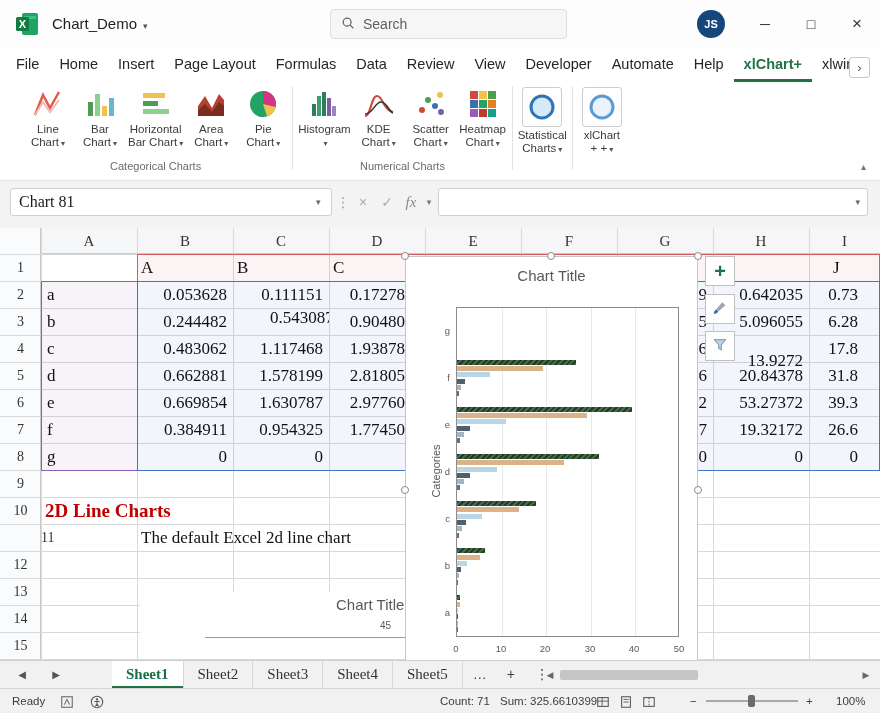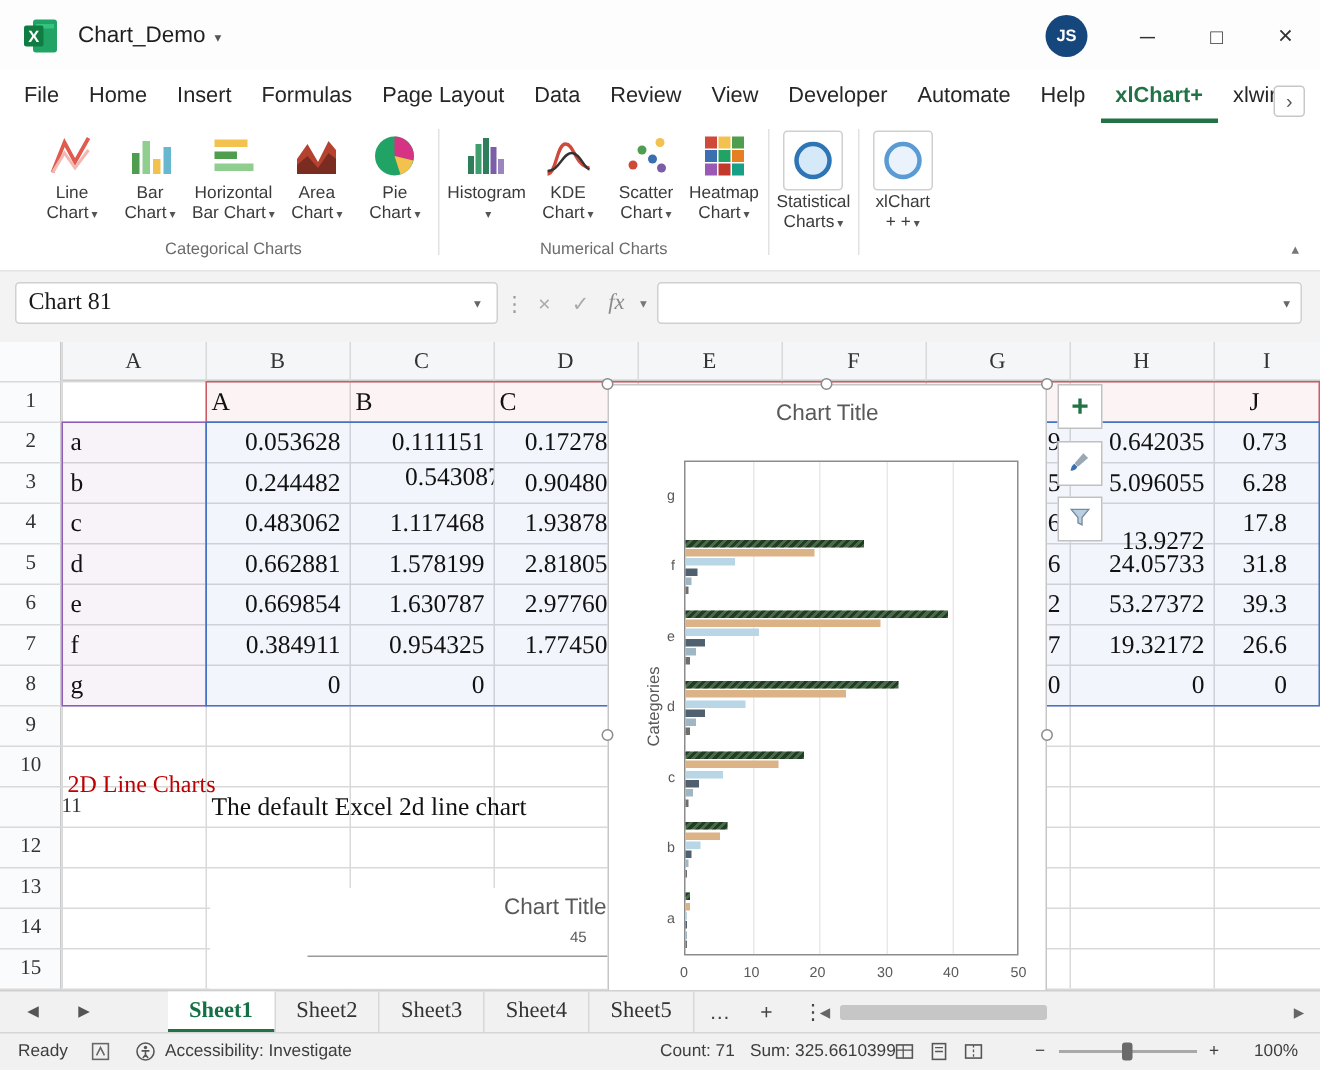--- a/index.html
+++ b/index.html
@@ -70,22 +70,22 @@
           font-family:"Liberation Serif",serif;font-size:15px;color:#333}
   .rowhdr{position:absolute;left:0;width:41px;height:27px;line-height:27px;text-align:center;z-index:2;
           font-family:"Liberation Serif",serif;font-size:14px;color:#333}
   .hl{position:absolute;z-index:2}
   .hl-red{left:137px;top:26px;width:743px;height:28px;background:rgba(217,83,96,.07);border:1px solid #cf5b63}
   .hl-purple{left:41px;top:53px;width:97px;height:190px;background:rgba(112,48,160,.06);border:1px solid #8e5bb8}
   .hl-blue{left:137px;top:53px;width:743px;height:190px;background:rgba(68,114,196,.07);border:1px solid #4472c4}
   .cell{position:absolute;height:27px;line-height:27px;z-index:3;white-space:nowrap;overflow:hidden;
         font-family:"Liberation Serif",serif;font-size:17px;color:#111}
   .cell.right{text-align:right}
-  .sheading{position:absolute;left:45px;top:282px;height:27px;line-height:27px;z-index:3;
-            font-family:"Liberation Serif",serif;font-weight:normal;font-size:16px;color:#c00000}
+  .sheading{position:absolute;left:45px;top:269px;height:27px;line-height:27px;z-index:3;
+            font-family:"Liberation Serif",serif;font-weight:bold;font-size:19px;color:#c00000}
   .scaption{position:absolute;left:141px;top:296px;height:27px;line-height:27px;z-index:3;
             font-family:"Liberation Serif",serif;font-size:17px;color:#111}
   .bgchart{position:absolute;left:140px;top:364px;width:272px;height:67px;background:#fff;z-index:4;overflow:hidden}
   .bgtitle{position:absolute;left:196px;top:4px;font-size:15px;color:#595959;white-space:nowrap}
   .bgtick{position:absolute;left:240px;top:28px;font-size:10px;color:#595959}
   .bgline{position:absolute;left:65px;top:45px;width:206px;height:1px;background:#9a9a9a}
 
   
   .chart81{position:absolute;left:405px;top:28px;width:293px;height:468px;background:#fff;
            border:1px solid #c6c6c6;z-index:20}
@@ -131,32 +131,39 @@
 <div class="app">
 
   <div class="titlebar">
     <span class="logo"><svg viewBox="0 0 26 26">
           <rect x="8" y="2" width="16" height="22" rx="2" fill="#21a366"></rect>
           <rect x="10" y="5" width="12" height="3" fill="#33c481"></rect>
           <rect x="2" y="6" width="13" height="14" rx="1.5" fill="#107c41"></rect>
           <text x="8.5" y="17" fill="#fff" font-size="11" font-weight="bold" text-anchor="middle" font-family="sans-serif">X</text>
         </svg></span>
     <span class="doctitle"><span>Chart_Demo</span><span class="chevsm">▾</span></span>
+    <div class="search">
+      <span><svg viewBox="0 0 16 16">
+            <circle cx="7" cy="7" r="4.5" fill="none" stroke="#5f5f5f" stroke-width="1.4"></circle>
+            <line x1="10.5" y1="10.5" x2="14" y2="14" stroke="#5f5f5f" stroke-width="1.4"></line>
+          </svg></span>
+      <span>Search</span>
+    </div>
     <div class="avatar">JS</div>
     <div class="winbtn mini">─</div>
     <div class="winbtn maxi">□</div>
     <div class="winbtn clos">×</div>
   </div>
 
   <div class="tabrow" id="ribbon-tabs">
       <div class="rtab">File</div>
       <div class="rtab">Home</div>
       <div class="rtab">Insert</div>
+      <div class="rtab">Page Layout</div>
       <div class="rtab">Formulas</div>
-      <div class="rtab">Page Layout</div>
       <div class="rtab">Data</div>
       <div class="rtab">Review</div>
       <div class="rtab">View</div>
       <div class="rtab">Developer</div>
       <div class="rtab">Automate</div>
       <div class="rtab">Help</div>
       <div class="rtab active">xlChart+</div>
       <div class="rtab">xlwings</div>
       <div class="rtab contextual">Chart Design</div>
     </div>
@@ -419,21 +426,21 @@
         <div class="cell right" style="left: 617px; width: 96px; top: 53px; padding-right: 6px;">9</div>
         <div class="cell right" style="left: 617px; width: 96px; top: 80px; padding-right: 6px;">5</div>
         <div class="cell right" style="left: 617px; width: 96px; top: 107px; padding-right: 6px;">6</div>
         <div class="cell right" style="left: 617px; width: 96px; top: 134px; padding-right: 6px;">6</div>
         <div class="cell right" style="left: 617px; width: 96px; top: 161px; padding-right: 6px;">2</div>
         <div class="cell right" style="left: 617px; width: 96px; top: 188px; padding-right: 6px;">7</div>
         <div class="cell right" style="left: 617px; width: 96px; top: 215px; padding-right: 6px;">0</div>
         <div class="cell right" style="left: 713px; width: 96px; top: 53px; padding-right: 6px;">0.642035</div>
         <div class="cell right" style="left: 713px; width: 96px; top: 80px; padding-right: 6px;">5.096055</div>
         <div class="cell right" style="left: 713px; width: 96px; top: 107px; padding-right: 6px; margin-top: 12px;">13.9272</div>
-        <div class="cell right" style="left: 713px; width: 96px; top: 134px; padding-right: 6px;">24.05733</div>
+        <div class="cell right" style="left: 713px; width: 96px; top: 134px; padding-right: 6px;">20.84378</div>
         <div class="cell right" style="left: 713px; width: 96px; top: 161px; padding-right: 6px;">53.27372</div>
         <div class="cell right" style="left: 713px; width: 96px; top: 188px; padding-right: 6px;">19.32172</div>
         <div class="cell right" style="left: 713px; width: 96px; top: 215px; padding-right: 6px;">0</div>
         <div class="cell right" style="left: 809px; width: 71px; top: 53px; padding-right: 22px;">0.73</div>
         <div class="cell right" style="left: 809px; width: 71px; top: 80px; padding-right: 22px;">6.28</div>
         <div class="cell right" style="left: 809px; width: 71px; top: 107px; padding-right: 22px;">17.8</div>
         <div class="cell right" style="left: 809px; width: 71px; top: 134px; padding-right: 22px;">31.8</div>
         <div class="cell right" style="left: 809px; width: 71px; top: 161px; padding-right: 22px;">39.3</div>
         <div class="cell right" style="left: 809px; width: 71px; top: 188px; padding-right: 22px;">26.6</div>
         <div class="cell right" style="left: 809px; width: 71px; top: 215px; padding-right: 22px;">0</div>
@@ -558,21 +565,20 @@
     <span class="sb" style="left:12px">Ready</span>
     <span class="sb" style="left:60px"><svg viewBox="0 0 16 16">
           <rect x="2" y="2" width="12" height="12" fill="none" stroke="#666" stroke-width="1.2"></rect>
           <path d="M5 11 L8 5 L11 11" fill="none" stroke="#666" stroke-width="1.2"></path>
         </svg></span>
     <span class="sb" style="left:90px"><svg viewBox="0 0 16 16">
           <circle cx="8" cy="8" r="6.5" fill="none" stroke="#555" stroke-width="1.2"></circle>
           <circle cx="8" cy="5" r="1.3" fill="#555"></circle>
           <path d="M5 7.5 H11 M8 7.5 V10.5 M8 10.5 L6 13 M8 10.5 L10 13" stroke="#555" stroke-width="1.2" fill="none"></path>
         </svg></span>
-    <span class="sb" style="left:110px">Accessibility: Investigate</span>
     <span class="sb" style="left:440px">Count: 71</span>
     <span class="sb" style="left:500px">Sum: 325.6610399</span>
     <span class="sb" style="left:596px"><svg viewBox="0 0 16 16">
           <rect x="2" y="3" width="12" height="10" fill="none" stroke="#555" stroke-width="1.2"></rect>
           <line x1="2" y1="7" x2="14" y2="7" stroke="#555"></line>
           <line x1="7" y1="3" x2="7" y2="13" stroke="#555"></line>
         </svg></span>
     <span class="sb" style="left:619px"><svg viewBox="0 0 16 16">
           <rect x="3" y="2" width="10" height="12" fill="none" stroke="#555" stroke-width="1.2"></rect>
           <line x1="5" y1="5" x2="11" y2="5" stroke="#555"></line>

